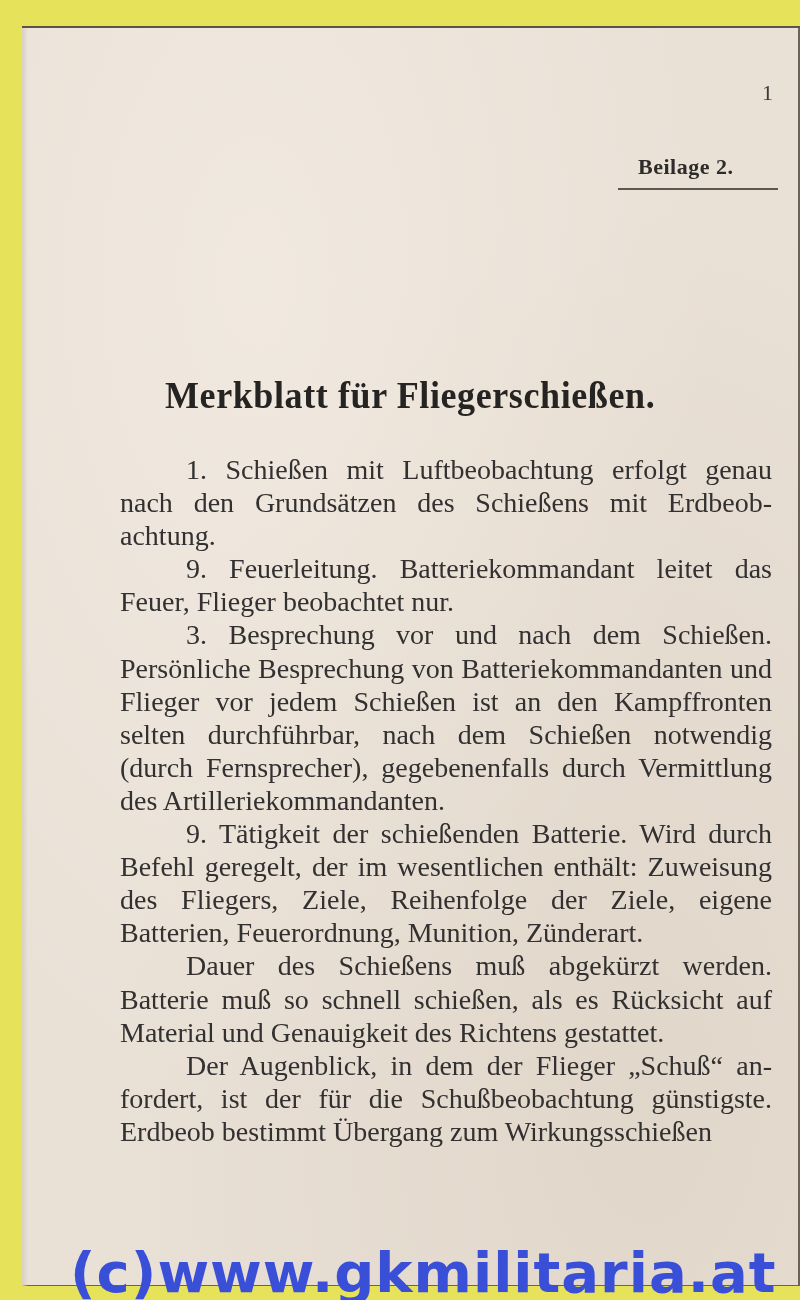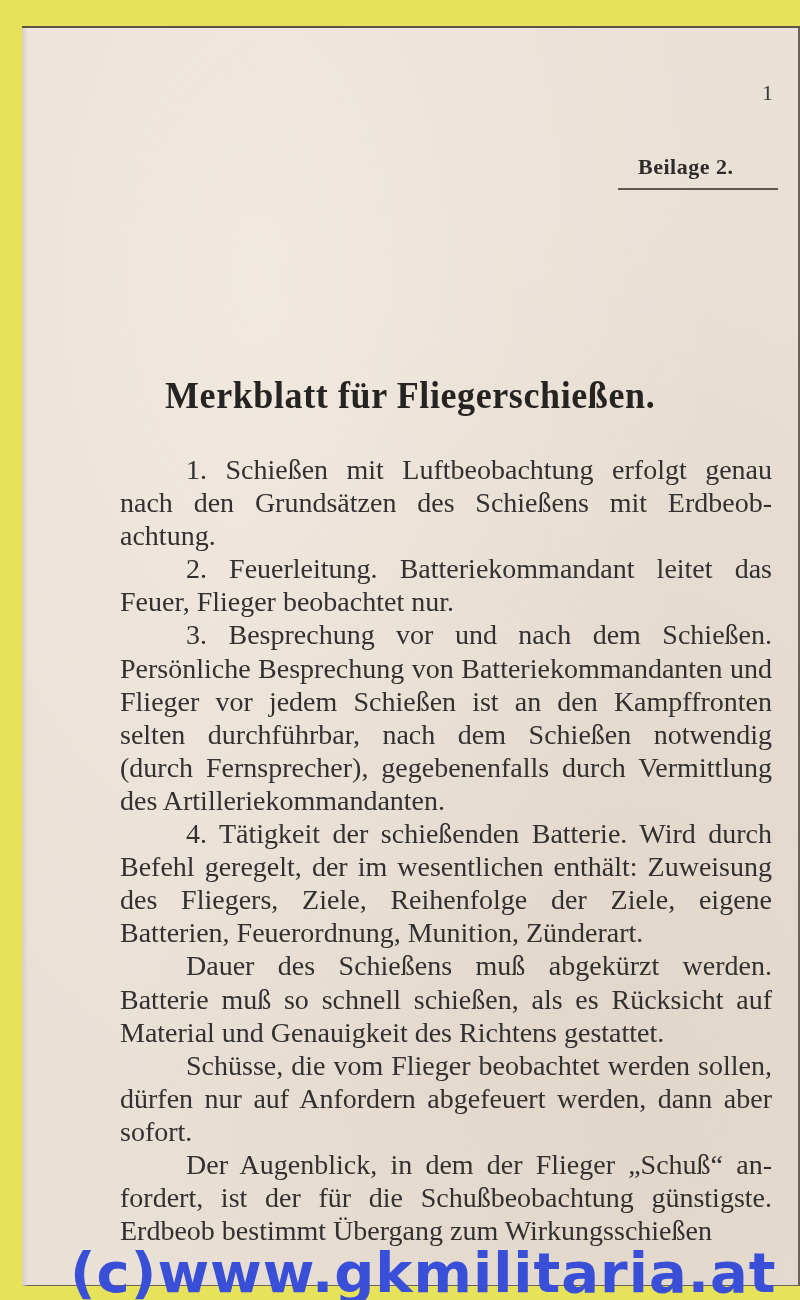--- a/index.html
+++ b/index.html
@@ -57,22 +57,21 @@
 
 <div class="page">
   <div class="page-number">1</div>
   <div class="appendix">Beilage 2.</div>
   <div class="appendix-rule"></div>
 
   <div class="title">Merkblatt für Fliegerschießen.</div>
 
   <div class="body">
     <p class="para">1. Schießen mit Luftbeobachtung erfolgt genau nach den Grundsätzen des Schießens mit Erdbeob­achtung.</p>
-    <p class="para">2. Feuerleitung. Batteriekommandant leitet das Feuer, Flieger beobachtet nur.</p>
+    <p class="para">9. Feuerleitung. Batteriekommandant leitet das Feuer, Flieger beobachtet nur.</p>
     <p class="para">3. Besprechung vor und nach dem Schießen. Persönliche Besprechung von Batteriekommandanten und Flieger vor jedem Schießen ist an den Kampf­fronten selten durchführbar, nach dem Schießen not­wendig (durch Fernsprecher), gegebenenfalls durch Vermittlung des Artilleriekommandanten.</p>
-    <p class="para">4. Tätigkeit der schießenden Batterie. Wird durch Befehl geregelt, der im wesentlichen enthält: Zuweisung des Fliegers, Ziele, Reihenfolge der Ziele, eigene Batterien, Feuerordnung, Munition, Zünderart.</p>
+    <p class="para">9. Tätigkeit der schießenden Batterie. Wird durch Befehl geregelt, der im wesentlichen enthält: Zuweisung des Fliegers, Ziele, Reihenfolge der Ziele, eigene Batterien, Feuerordnung, Munition, Zünderart.</p>
     <p class="para">Dauer des Schießens muß abgekürzt werden. Batterie muß so schnell schießen, als es Rücksicht auf Material und Genauigkeit des Richtens gestattet.</p>
-    <p class="para">Schüsse, die vom Flieger beobachtet werden sollen, dürfen nur auf Anfordern abgefeuert werden, dann aber sofort.</p>
     <p class="para">Der Augenblick, in dem der Flieger „Schuß“ an­fordert, ist der für die Schußbeobachtung günstigste. Erdbeob bestimmt Übergang zum Wirkungsschießen</p>
   </div>
 </div>
 
 <div class="watermark" style="color: rgb(58, 79, 216); margin-top: 18px;">(c)www.gkmilitaria.at</div>
 
 </body></html>

